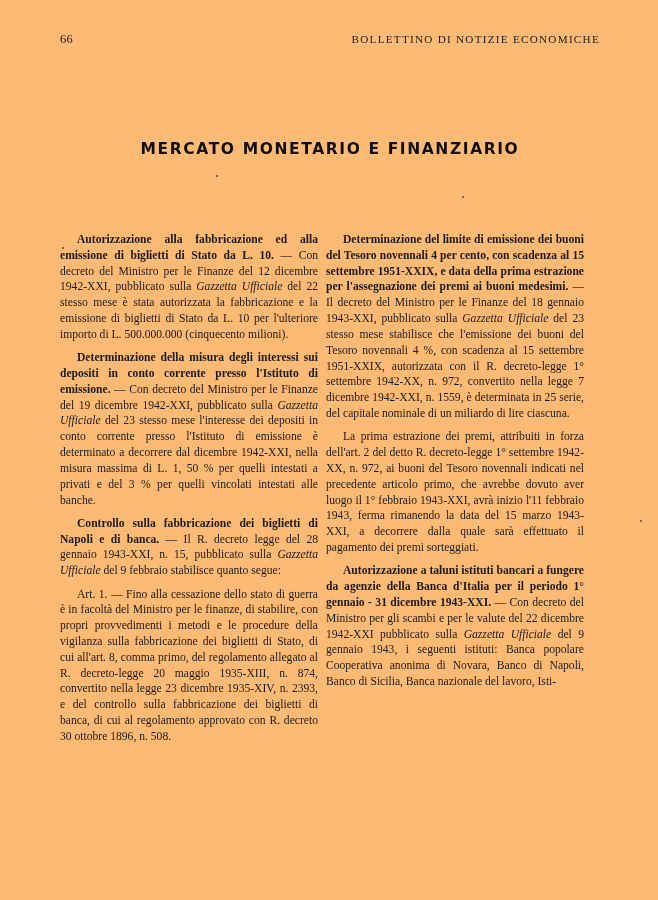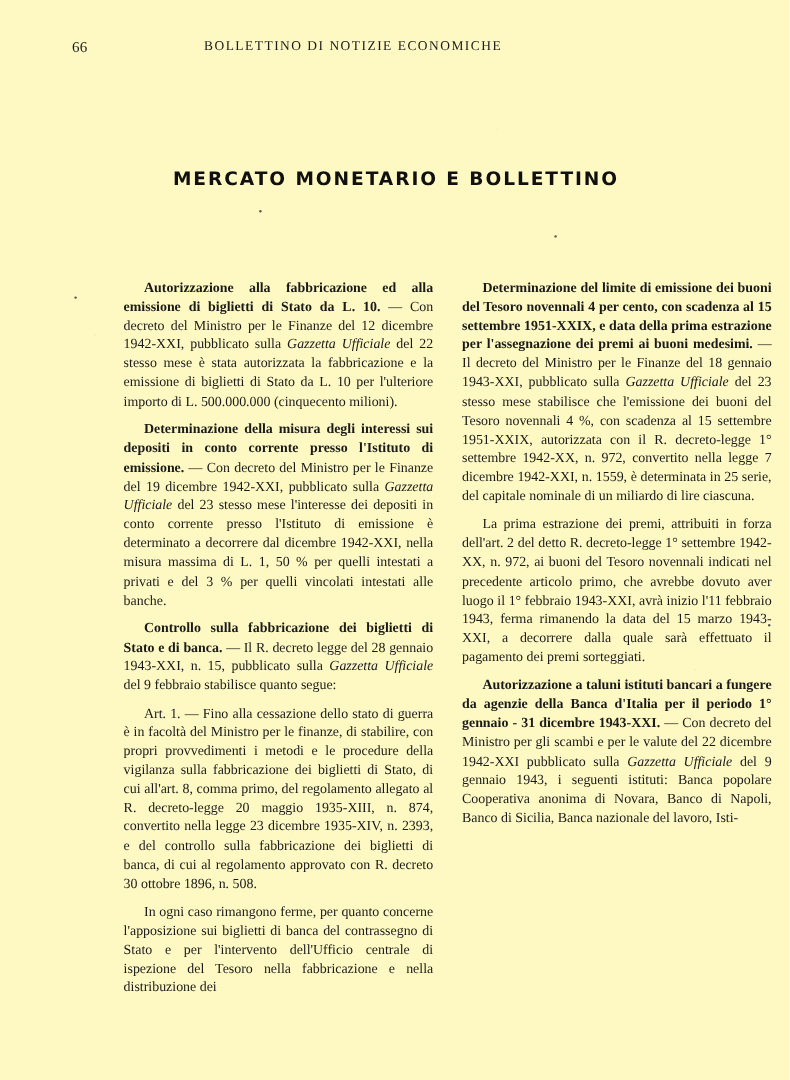--- a/index.html
+++ b/index.html
@@ -13,21 +13,21 @@
     font-family: "Liberation Serif", serif;
     color: #1a1a1a;
     position: relative;
     overflow: hidden;
   }
   .page {
     position: absolute;
     left: 0; top: 0;
     width: 658px;
     height: 900px;
-    background: #fef9c3;
+    background: #fdba74;
   }
   
   .page:before {
     content: "";
     position: absolute;
     inset: 0;
     background:
       radial-gradient(circle at 12% 31%, rgba(0,0,0,0.035) 0 1px, transparent 1px),
       radial-gradient(circle at 63% 12%, rgba(0,0,0,0.03) 0 1px, transparent 1px),
       radial-gradient(circle at 88% 62%, rgba(0,0,0,0.03) 0 1px, transparent 1px),
@@ -47,21 +47,21 @@
     left: 0;
     top: 0;
     font-size: 12.5px;
     letter-spacing: 0.3px;
   }
   .head-title {
     position: absolute;
     left: 110px;
     right: 0;
     top: 1px;
-    text-align: left;
+    text-align: right;
     font-size: 11.2px;
     letter-spacing: 1.25px;
     font-family: "Liberation Serif", serif;
   }
   .section-title {
     position: absolute;
     top: 140px;
     left: 60px;
     right: 58px;
     text-align: center;
@@ -71,22 +71,21 @@
     letter-spacing: 1.6px;
     color: #101010;
   }
   .cols {
     position: absolute;
     top: 232px;
     left: 60px;
     width: 542px;
     height: 630px;
     display: flex;
-    gap: 24px;
-    margin-left: 43px;
+    gap: 8px;
   }
   .col {
     width: 258px;
     font-size: 11.6px;
     line-height: 1.365;
     text-align: justify;
     text-justify: inter-word;
     hyphens: manual;
   }
   .col p {
@@ -120,34 +119,33 @@
 </head>
 <body>
 
 <div class="page">
 
   <div class="running-head">
     <div class="folio">66</div>
     <div class="head-title">BOLLETTINO DI NOTIZIE ECONOMICHE</div>
   </div>
 
-  <div class="section-title">MERCATO MONETARIO E BOLLETTINO</div>
+  <div class="section-title">MERCATO MONETARIO E FINANZIARIO</div>
 
   <span class="dot-mark m1"></span>
   <span class="dot-mark m2"></span>
   <span class="dot-mark m3"></span>
   <span class="dot-mark m4"></span>
 
   <div class="cols">
     <div class="col" id="col-left">
         <p><b class="lead">Autorizzazione alla fabbricazione ed alla emissione di biglietti di Stato da L. 10.</b><span> — Con decreto del Ministro per le Finanze del 12 dicembre 1942-XXI, pubblicato sulla <i class="it">Gazzetta Ufficiale</i> del 22 stesso mese è stata autorizzata la fabbricazione e la emissione di biglietti di Stato da L. 10 per l'ulteriore importo di L. 500.000.000 (cinquecento milioni).</span></p>
         <p><b class="lead">Determinazione della misura degli interessi sui depositi in conto corrente presso l'Istituto di emissione.</b><span> — Con decreto del Ministro per le Finanze del 19 dicembre 1942-XXI, pubblicato sulla <i class="it">Gazzetta Ufficiale</i> del 23 stesso mese l'interesse dei depositi in conto corrente presso l'Istituto di emissione è determinato a decorrere dal dicembre 1942-XXI, nella misura massima di L. 1, 50 % per quelli intestati a privati e del 3 % per quelli vincolati intestati alle banche.</span></p>
-        <p><b class="lead">Controllo sulla fabbricazione dei biglietti di Stato e di banca.</b><span> — Il R. decreto legge del 28 gennaio 1943-XXI, n. 15, pubblicato sulla <i class="it">Gazzetta Ufficiale</i> del 9 febbraio stabilisce quanto segue:</span></p>
+        <p><b class="lead">Controllo sulla fabbricazione dei biglietti di Napoli e di banca.</b><span> — Il R. decreto legge del 28 gennaio 1943-XXI, n. 15, pubblicato sulla <i class="it">Gazzetta Ufficiale</i> del 9 febbraio stabilisce quanto segue:</span></p>
         <p><span>Art. 1. — Fino alla cessazione dello stato di guerra è in facoltà del Ministro per le finanze, di stabilire, con propri provvedimenti i metodi e le procedure della vigilanza sulla fabbricazione dei biglietti di Stato, di cui all'art. 8, comma primo, del regolamento allegato al R. decreto-legge 20 maggio 1935-XIII, n. 874, convertito nella legge 23 dicembre 1935-XIV, n. 2393, e del controllo sulla fabbricazione dei biglietti di banca, di cui al regolamento approvato con R. decreto 30 ottobre 1896, n. 508.</span></p>
-        <p><span>In ogni caso rimangono ferme, per quanto concerne l'apposizione sui biglietti di banca del contrassegno di Stato e per l'intervento dell'Ufficio centrale di ispezione del Tesoro nella fabbricazione e nella distribuzione dei</span></p>
       </div>
     <div class="col" id="col-right">
         <p><b class="lead">Determinazione del limite di emissione dei buoni del Tesoro novennali 4 per cento, con scadenza al 15 settembre 1951-XXIX, e data della prima estrazione per l'assegnazione dei premi ai buoni medesimi.</b><span> — Il decreto del Ministro per le Finanze del 18 gennaio 1943-XXI, pubblicato sulla <i class="it">Gazzetta Ufficiale</i> del 23 stesso mese stabilisce che l'emissione dei buoni del Tesoro novennali 4 %, con scadenza al 15 settembre 1951-XXIX, autorizzata con il R. decreto-legge 1° settembre 1942-XX, n. 972, convertito nella legge 7 dicembre 1942-XXI, n. 1559, è determinata in 25 serie, del capitale nominale di un miliardo di lire ciascuna.</span></p>
         <p><span>La prima estrazione dei premi, attribuiti in forza dell'art. 2 del detto R. decreto-legge 1° settembre 1942-XX, n. 972, ai buoni del Tesoro novennali indicati nel precedente articolo primo, che avrebbe dovuto aver luogo il 1° febbraio 1943-XXI, avrà inizio l'11 febbraio 1943, ferma rimanendo la data del 15 marzo 1943-XXI, a decorrere dalla quale sarà effettuato il pagamento dei premi sorteggiati.</span></p>
         <p><b class="lead">Autorizzazione a taluni istituti bancari a fungere da agenzie della Banca d'Italia per il periodo 1° gennaio - 31 dicembre 1943-XXI.</b><span> — Con decreto del Ministro per gli scambi e per le valute del 22 dicembre 1942-XXI pubblicato sulla <i class="it">Gazzetta Ufficiale</i> del 9 gennaio 1943, i seguenti istituti: Banca popolare Cooperativa anonima di Novara, Banco di Napoli, Banco di Sicilia, Banca nazionale del lavoro, Isti-</span></p>
       </div>
   </div>
 
 </div>
 

